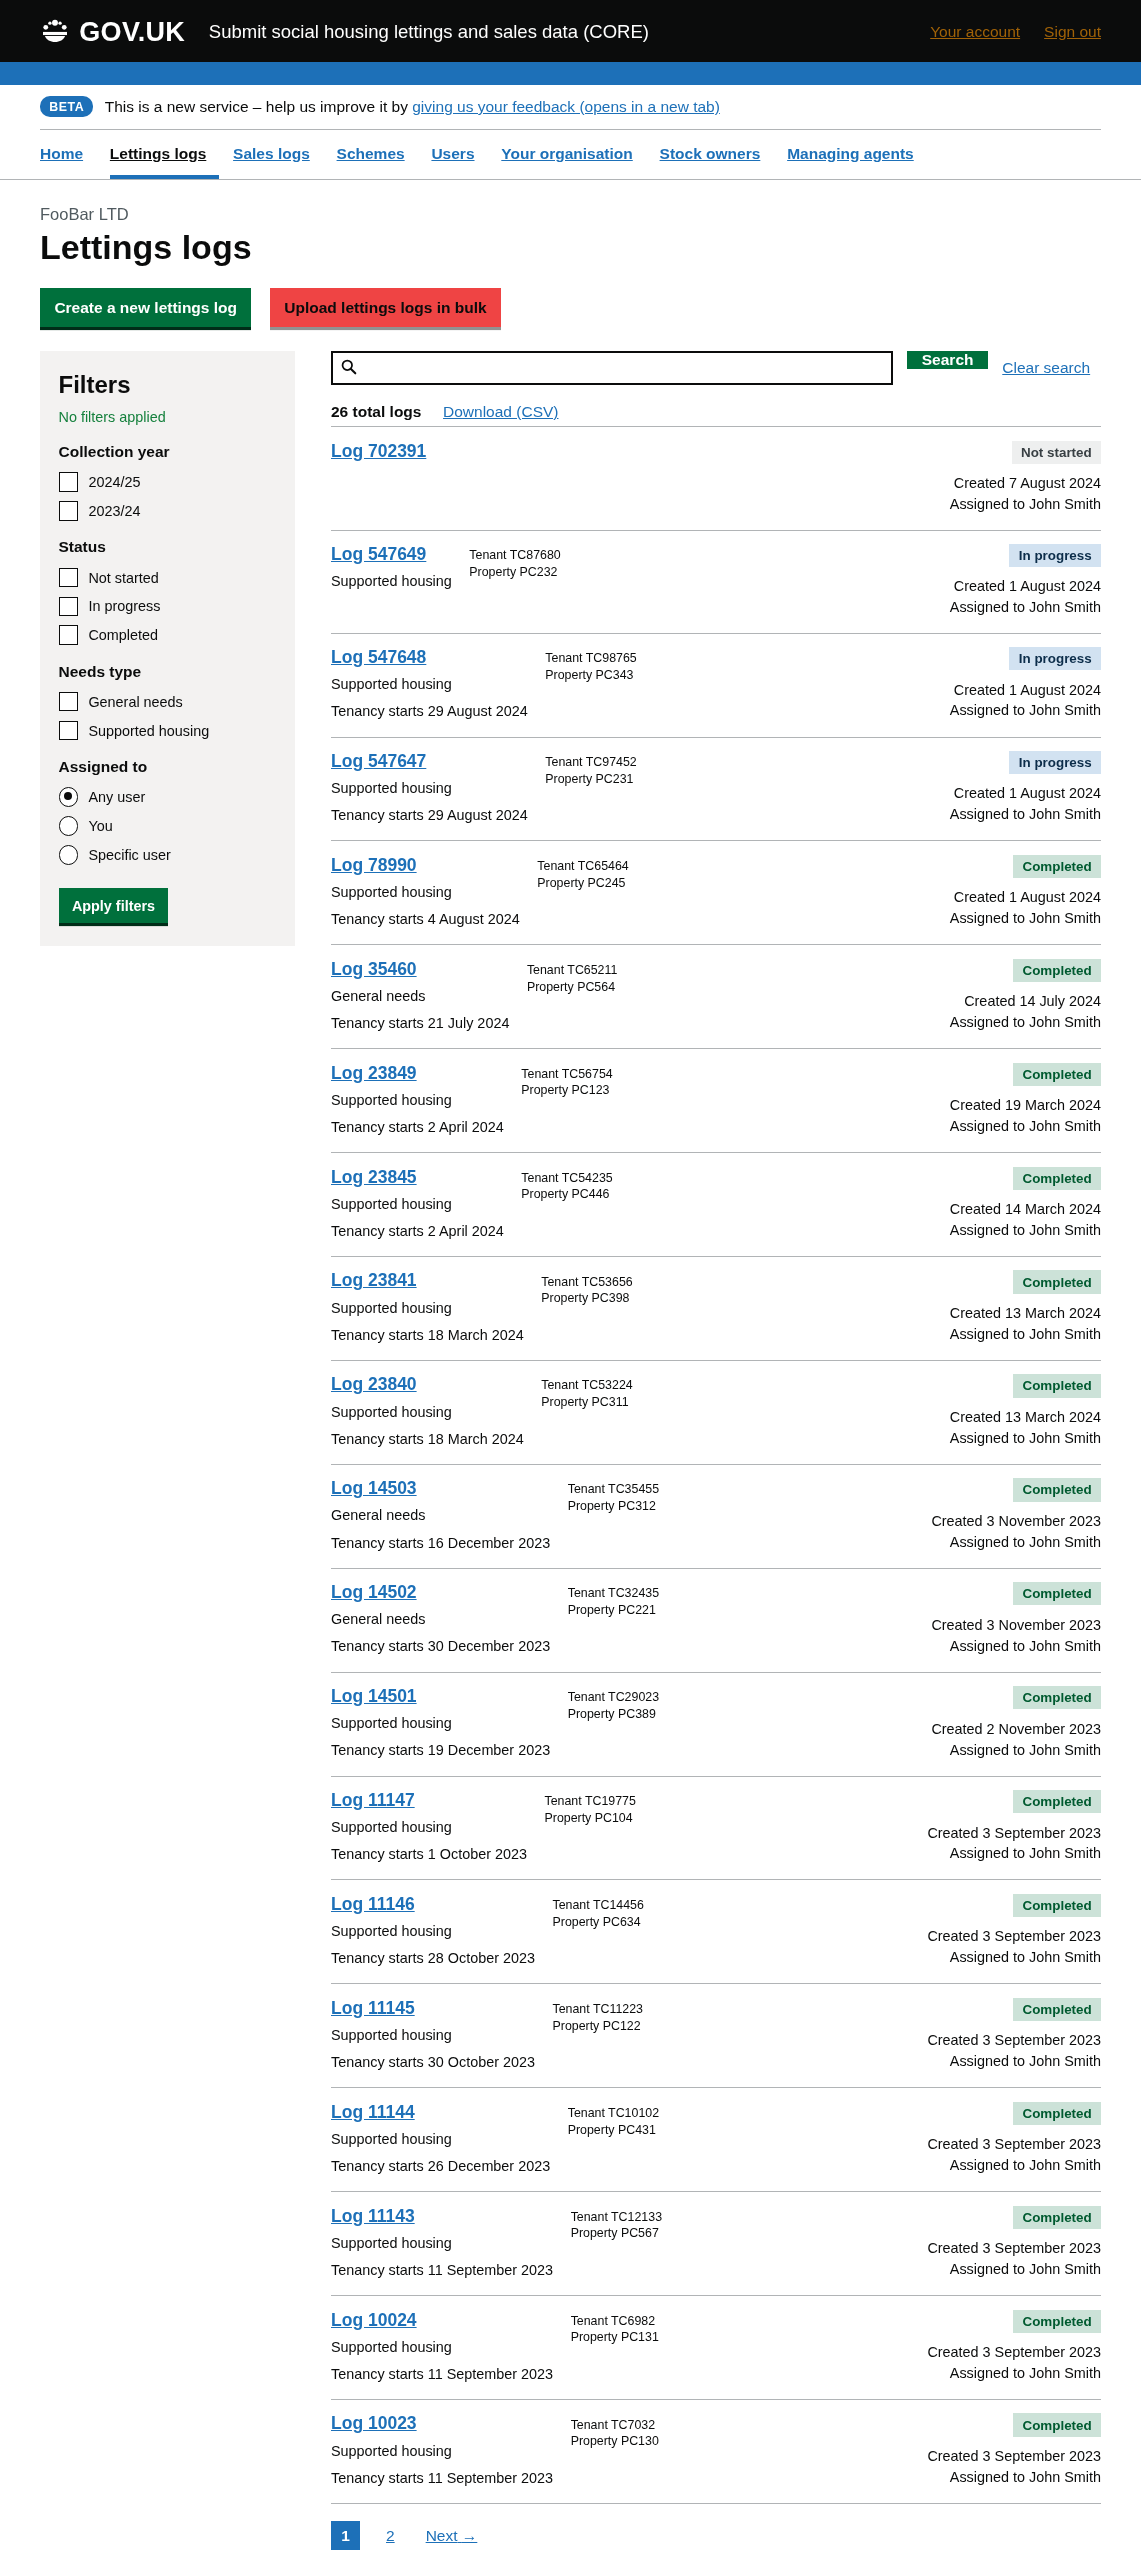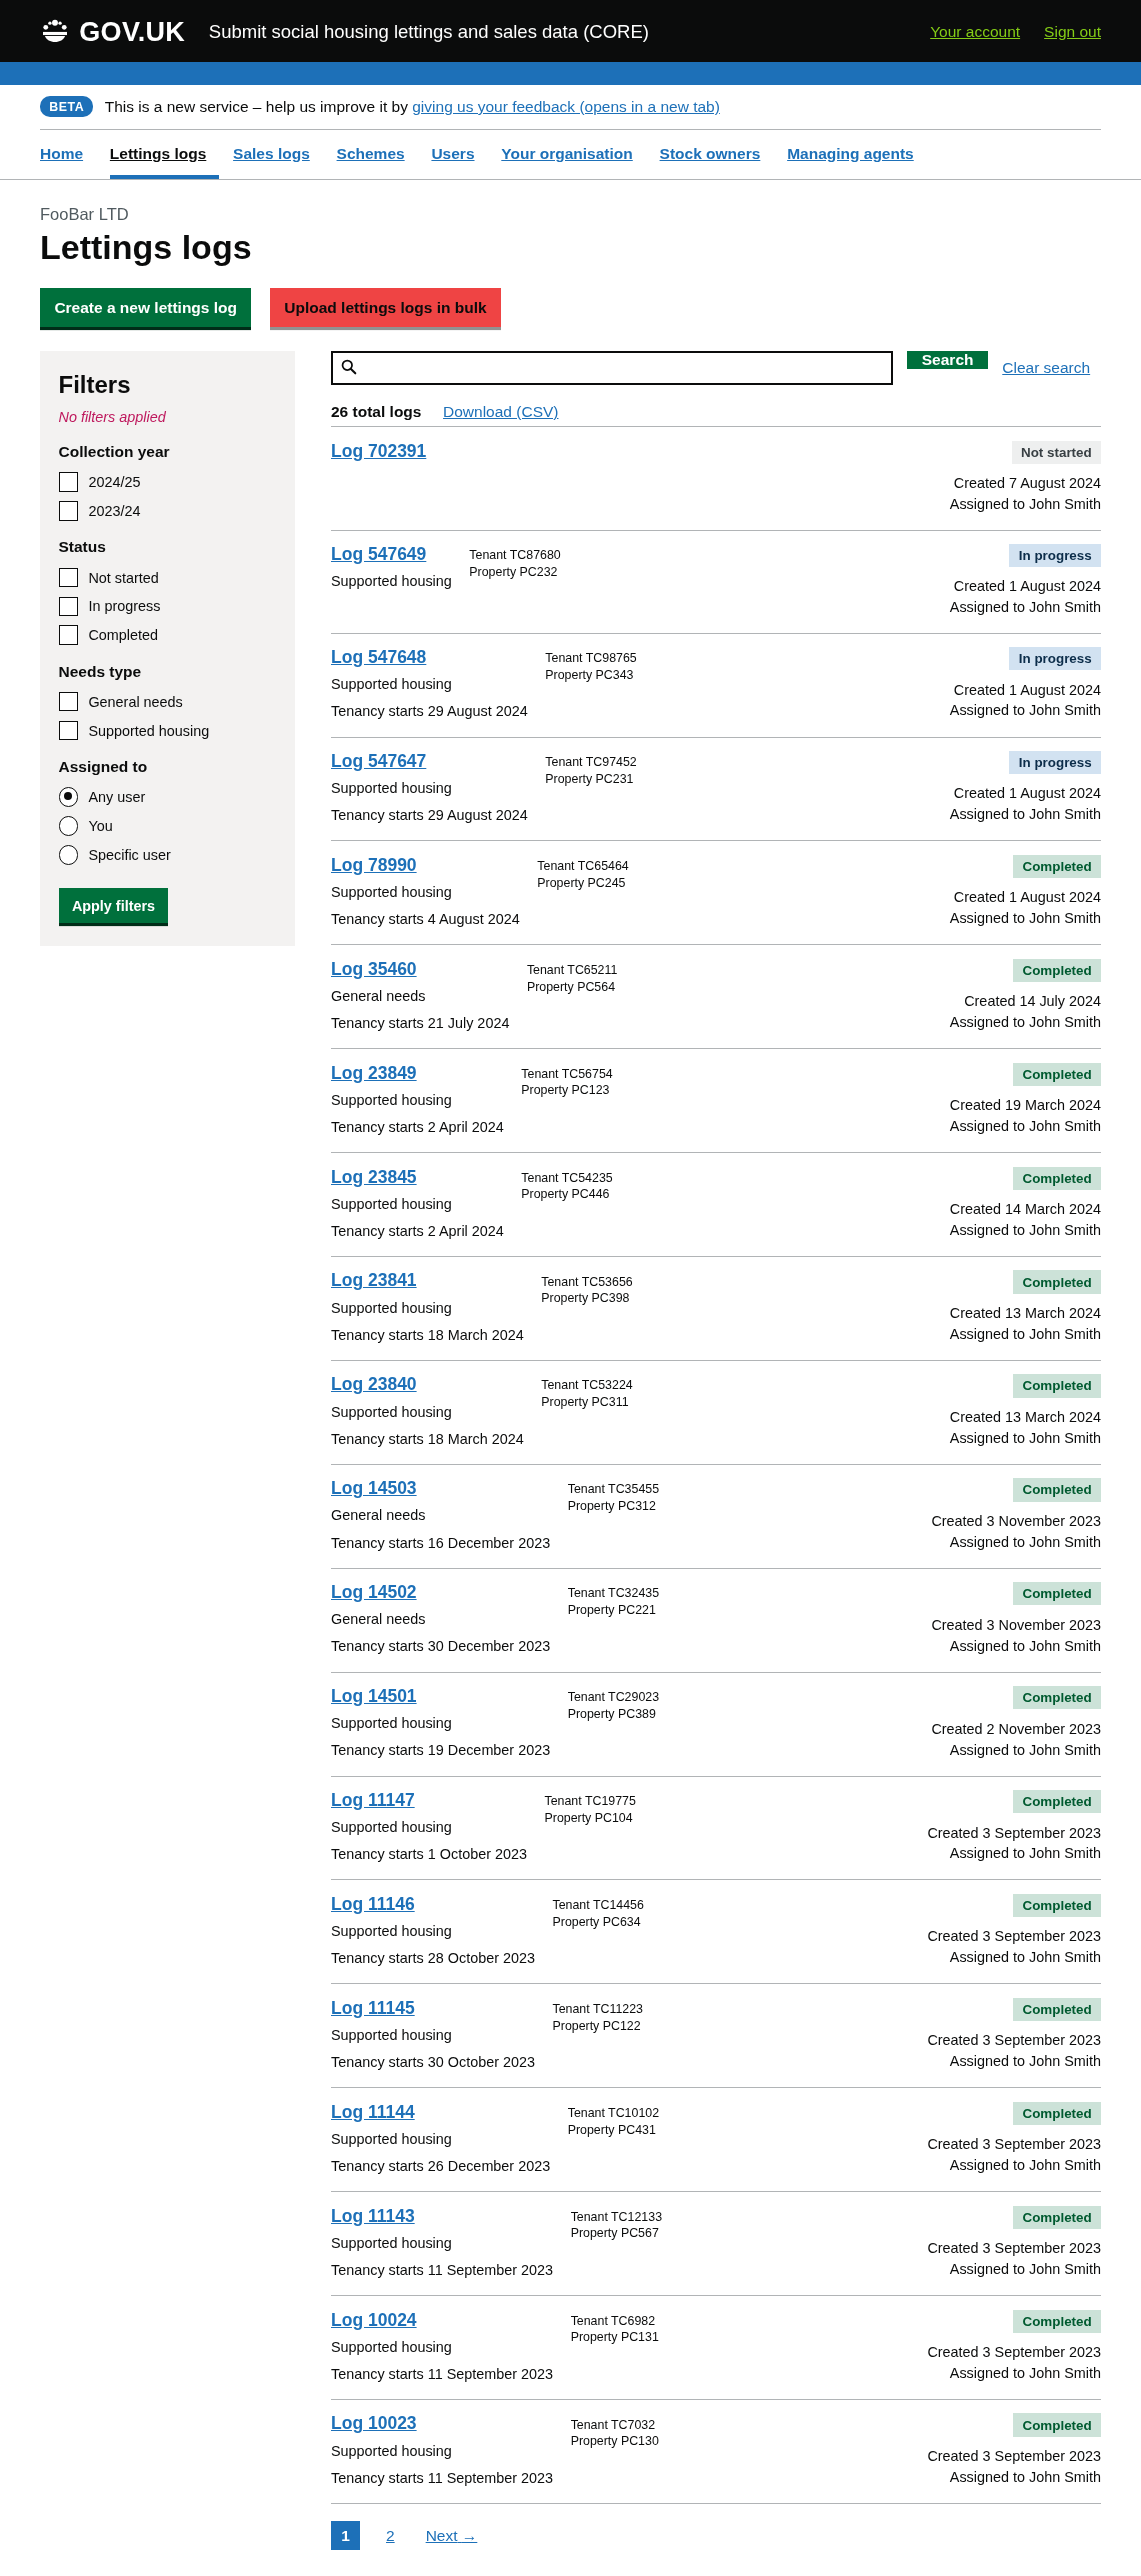--- a/index.html
+++ b/index.html
@@ -41,21 +41,21 @@
     margin-left: 14.4px;
     line-height: 1;
     font-weight: normal;
   }
   .header-right {
     margin-left: auto;
     display: flex;
     gap: 24px;
     font-size: 15.5px;
   }
-  .header-right a { color: #84cc16; }
+  .header-right a { color: #a16207; }
 
   
   .phase-banner {
     width: 1061px;
     margin: 0 auto;
     padding: 11.3px 0 12.4px 0;
     border-bottom: 1px solid #b1b4b6;
     display: flex;
     align-items: center;
     gap: 11.3px;
@@ -158,23 +158,22 @@
     background: #f3f2f1;
     padding: 20.6px 18.5px 23px 18.5px;
   }
   .filters h2 {
     font-size: 24px;
     font-weight: bold;
     margin: 0 0 9.3px 0;
   }
   .filters-applied {
     font-size: 14.4px;
-    color: #be185d;
+    color: #15803d;
     margin-bottom: 18.5px;
-    font-style: italic;
   }
   .filter-group { margin-bottom: 17.5px; }
   .filter-legend {
     font-size: 15.5px;
     font-weight: bold;
     margin-bottom: 11.3px;
     display: block;
   }
   .check-row {
     display: flex;

